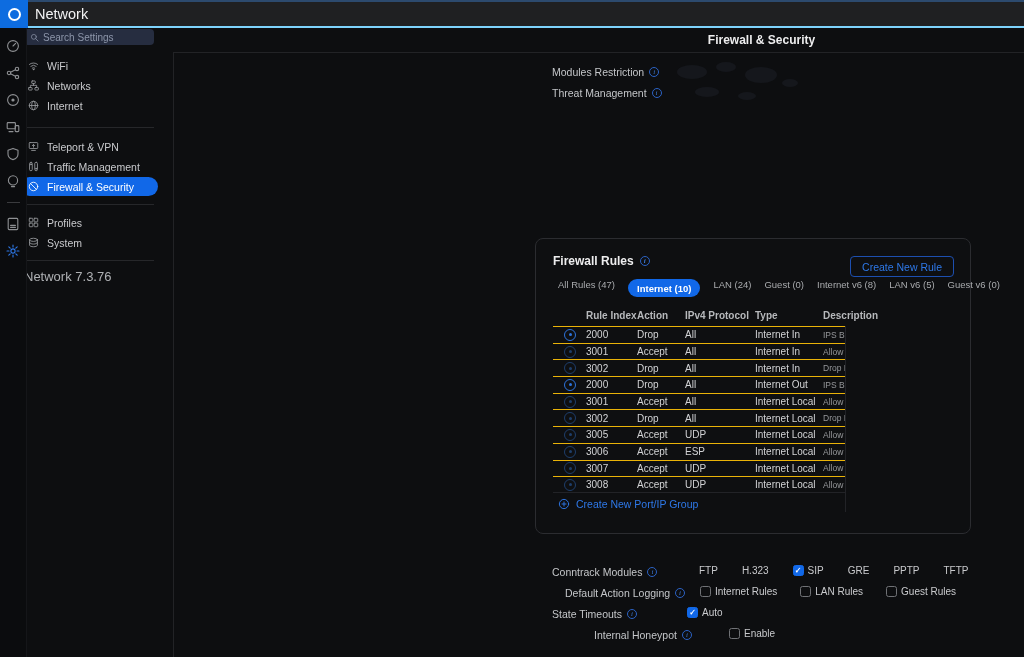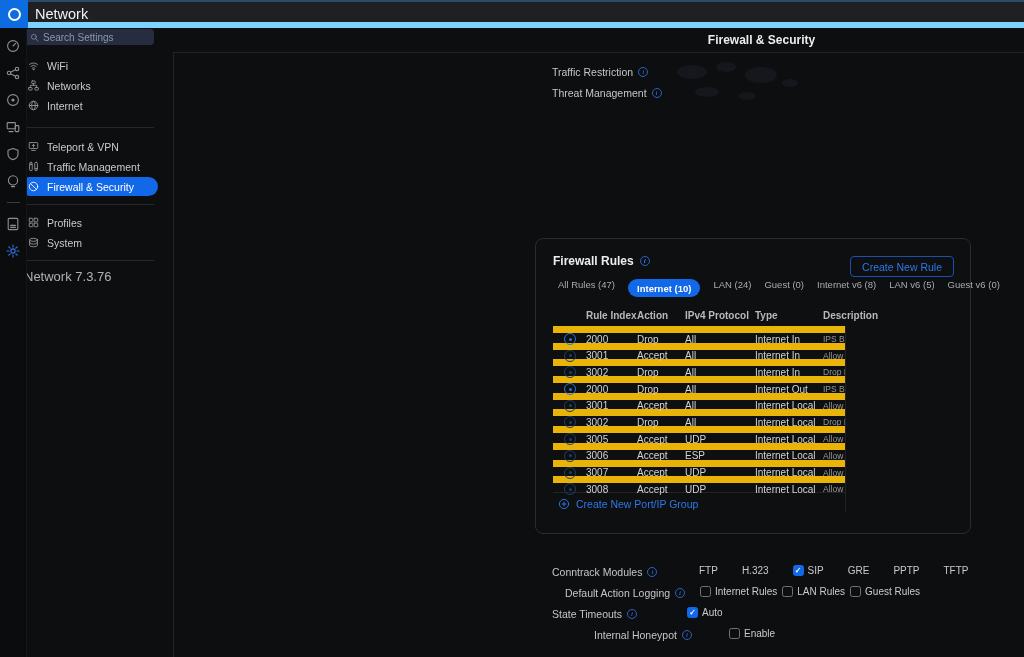--- a/index.html
+++ b/index.html
@@ -2,21 +2,21 @@
 <html><head>
 <meta charset="utf-8">
 <style>
   *{box-sizing:border-box}
   html,body{margin:0;padding:0}
   body{width:1024px;height:657px;background:#0D0E10;font-family:"Liberation Sans",sans-serif;overflow:hidden;position:relative;color:#ddd}
   .screen{position:absolute;inset:0}
 
   
   .top-accent{position:absolute;left:0;top:0;width:1024px;height:2px;background:#2C4A6E;z-index:6}
-  .app-header{position:absolute;left:0;top:0;width:1024px;height:28px;background:#1F2022;border-bottom:6px solid #7dd3fc;z-index:5}
+  .app-header{position:absolute;left:0;top:0;width:1024px;height:28px;background:#1F2022;border-bottom:2px solid #7dd3fc;z-index:5}
   .logo-tile{position:absolute;left:0;top:0;width:28px;height:28px;background:#0D6CE0;border:none;display:flex;align-items:center;justify-content:center;cursor:pointer;padding:0}
   .logo-ring{width:13px;height:13px;border:2.5px solid #fff;border-radius:50%}
   .app-title{position:absolute;left:35px;top:0;line-height:29px;font-size:14.5px;font-weight:400;color:#F2F2F3;margin:0}
 
   
   .rail{position:absolute;left:0;top:28px;width:27px;height:629px;background:#0B0C0E;border-right:1px solid #151619;display:flex;flex-direction:column;align-items:center;padding-top:11px;gap:13px;z-index:4}
   .rail-btn{width:14px;height:14px;padding:0;background:none;border:none;color:#8E9093;cursor:pointer}
   .rail-btn.active{color:#2E78E8}
   .rail-btn svg,.rail-btn .icn{width:14px;height:14px;display:block}
   .rail-div{width:13px;height:1px;background:#3A3B3E;margin:1px 0}
@@ -57,21 +57,21 @@
   .card-title{position:absolute;left:17px;top:15px;font-size:12px;font-weight:700;color:#EDEDEE;display:flex;gap:6px;align-items:center}
   .create-btn{position:absolute;right:16px;top:17px;height:21px;padding:0 11px;background:none;border:1px solid #1D4FB0;border-radius:4px;color:#2E78E8;font:10.5px "Liberation Sans",sans-serif;cursor:pointer}
   .tabs{position:absolute;left:22px;top:40px;height:18px;display:flex;align-items:flex-start;gap:13px}
   .tab{background:none;border:none;color:#A9ABAE;font:9.5px "Liberation Sans",sans-serif;padding:0;cursor:pointer;white-space:nowrap}
   .tab.active{background:#1168E8;color:#fff;border-radius:9px;padding:3.5px 9px;font-weight:700}
 
   .table{position:absolute;left:17px;top:65px;width:293px}
   .trow{display:grid;grid-template-columns:33px 51px 48px 70px 68px 23px;align-items:center}
   .thead{height:22px;font-size:10px;font-weight:700;color:#B7B9BC}
   .thead span{white-space:nowrap;overflow:visible}
-  .rrow{height:16.7px;border-top:7px solid #eab308;font-size:10px;color:#D2D3D5;cursor:pointer}
+  .rrow{height:16.7px;border-top:1px solid #eab308;font-size:10px;color:#D2D3D5;cursor:pointer}
   .rows .rrow:last-child{border-bottom:1px solid #222327}
   .cell-desc{font-size:8.5px;color:#96989B;white-space:nowrap;overflow:hidden}
   .ring{width:12px;height:12px;border-radius:50%;border:1.5px solid #1E3E6B;position:relative;margin-left:11px;display:block;background:none;padding:0;cursor:pointer}
   .ring::after{content:"";position:absolute;left:50%;top:50%;width:3px;height:3px;margin:-1.5px 0 0 -1.5px;border-radius:50%;background:#1E3E6B}
   .ring.bright{border-color:#2D73DC}
   .ring.bright::after{background:#2D73DC}
   .vline{position:absolute;left:292px;top:22px;width:1px;height:186px;background:#222327}
   .group-link{position:absolute;left:16px;top:258px;display:flex;align-items:center;gap:6px;background:none;border:none;color:#2E78E8;font:10.5px "Liberation Sans",sans-serif;cursor:pointer}
   .group-link .icn{width:12px;height:12px;display:block}
   .group-link .icn svg{width:12px;height:12px;display:block}
@@ -276,21 +276,21 @@
   <svg class="map" viewBox="0 0 205 64">
     <ellipse cx="62" cy="20" rx="15" ry="7" fill="#15171C"></ellipse>
     <ellipse cx="96" cy="15" rx="10" ry="5" fill="#15171C"></ellipse>
     <ellipse cx="131" cy="23" rx="16" ry="8" fill="#15171C"></ellipse>
     <ellipse cx="77" cy="40" rx="12" ry="5" fill="#15171C"></ellipse>
     <ellipse cx="117" cy="44" rx="9" ry="4" fill="#15171C"></ellipse>
     <ellipse cx="160" cy="31" rx="8" ry="4" fill="#15171C"></ellipse>
   </svg>
 
   <div class="setting-label sl-1">
-    <span>Traffic Restriction</span>
+    <span>Modules Restriction</span>
     <span class="info">i</span>
   </div>
   <div class="setting-label sl-2">
     <span>Threat Management</span>
     <span class="info">i</span>
   </div>
 
   <section class="card">
     <div class="card-title">
       <span>Firewall Rules</span>
@@ -439,21 +439,21 @@
           <button class="opt">
             <span>TFTP</span>
           </button>
         </div>
       </div>
       <div class="brow" style="top: 587px; margin-left: 13px;">
         <div class="setting-label">
           <span>Default Action Logging</span>
           <span class="info">i</span>
         </div>
-        <div class="opts" style="left:135px;gap:5px">
+        <div class="opts" style="left:135px;gap:23px">
           <button class="opt">
             <span class="cb"></span>
             <span>Internet Rules</span>
           </button>
           <button class="opt">
             <span class="cb"></span>
             <span>LAN Rules</span>
           </button>
           <button class="opt">
             <span class="cb"></span>

